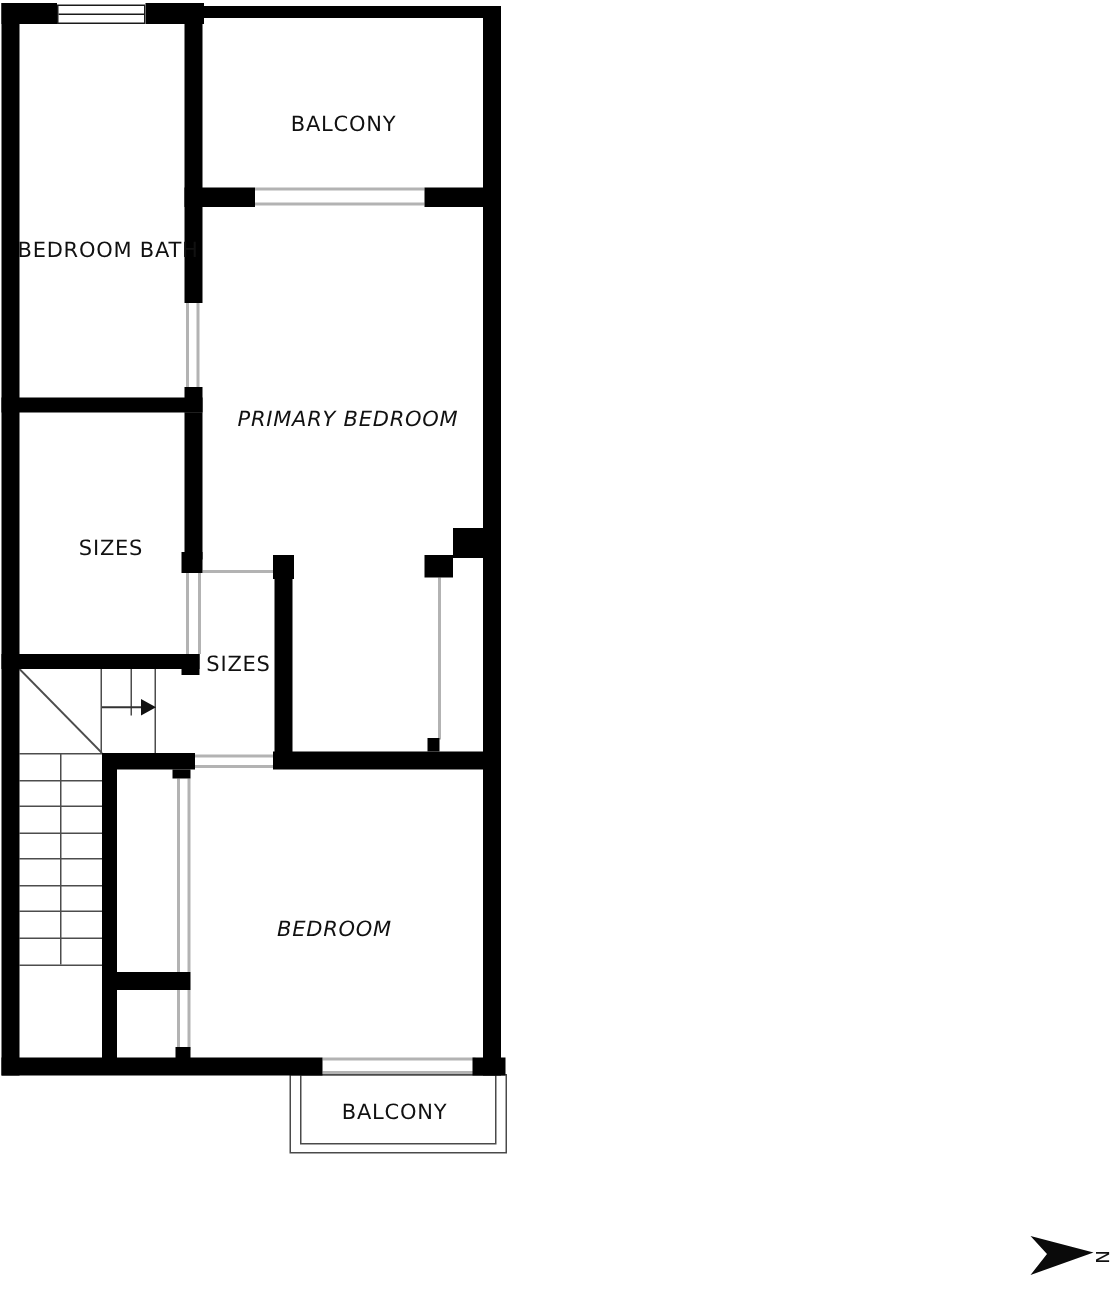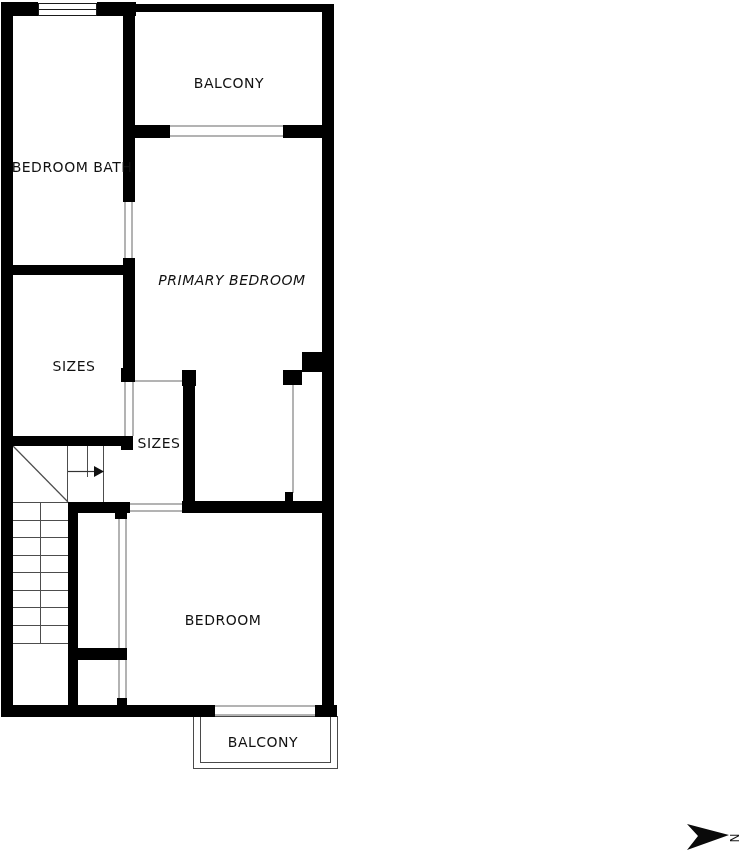--- a/index.html
+++ b/index.html
@@ -56,21 +56,21 @@
     <line x1="13" y1="446" x2="68" y2="502" stroke="#4d4d4d" stroke-width="1.2"></line>
     <line x1="68" y1="471.5" x2="95" y2="471.5" stroke="#333" stroke-width="1.2"></line>
     <polygon points="94,466 104,471.5 94,477" fill="#111"></polygon>
   </svg>
 
   <span class="lbl" style="left:229px;top:83px;">BALCONY</span>
   <span class="lbl" style="left:72px;top:167px;">BEDROOM BATH</span>
   <span class="lbl" style="left:232px;top:280px;font-style:italic;">PRIMARY BEDROOM</span>
   <span class="lbl" style="left:74px;top:366px;">SIZES</span>
   <span class="lbl" style="left:159px;top:443px;">SIZES</span>
-  <span class="lbl" style="left:223px;top:620px;">BEDROOM</span>
+  <span class="lbl" style="left:223px;top:620px;font-style:italic;">BEDROOM</span>
   <span class="lbl" style="left:263px;top:742px;">BALCONY</span>
 
 
   <div id="north">
     <svg width="44" height="36">
       <polygon points="1,5 43,16 1,31 12,17" fill="#0a0a0a"></polygon>
     </svg>
     <span id="north-letter">N</span>
   </div>
 <div class="w" style="left: 1px; top: 2px; width: 37px; height: 14px;"></div>

